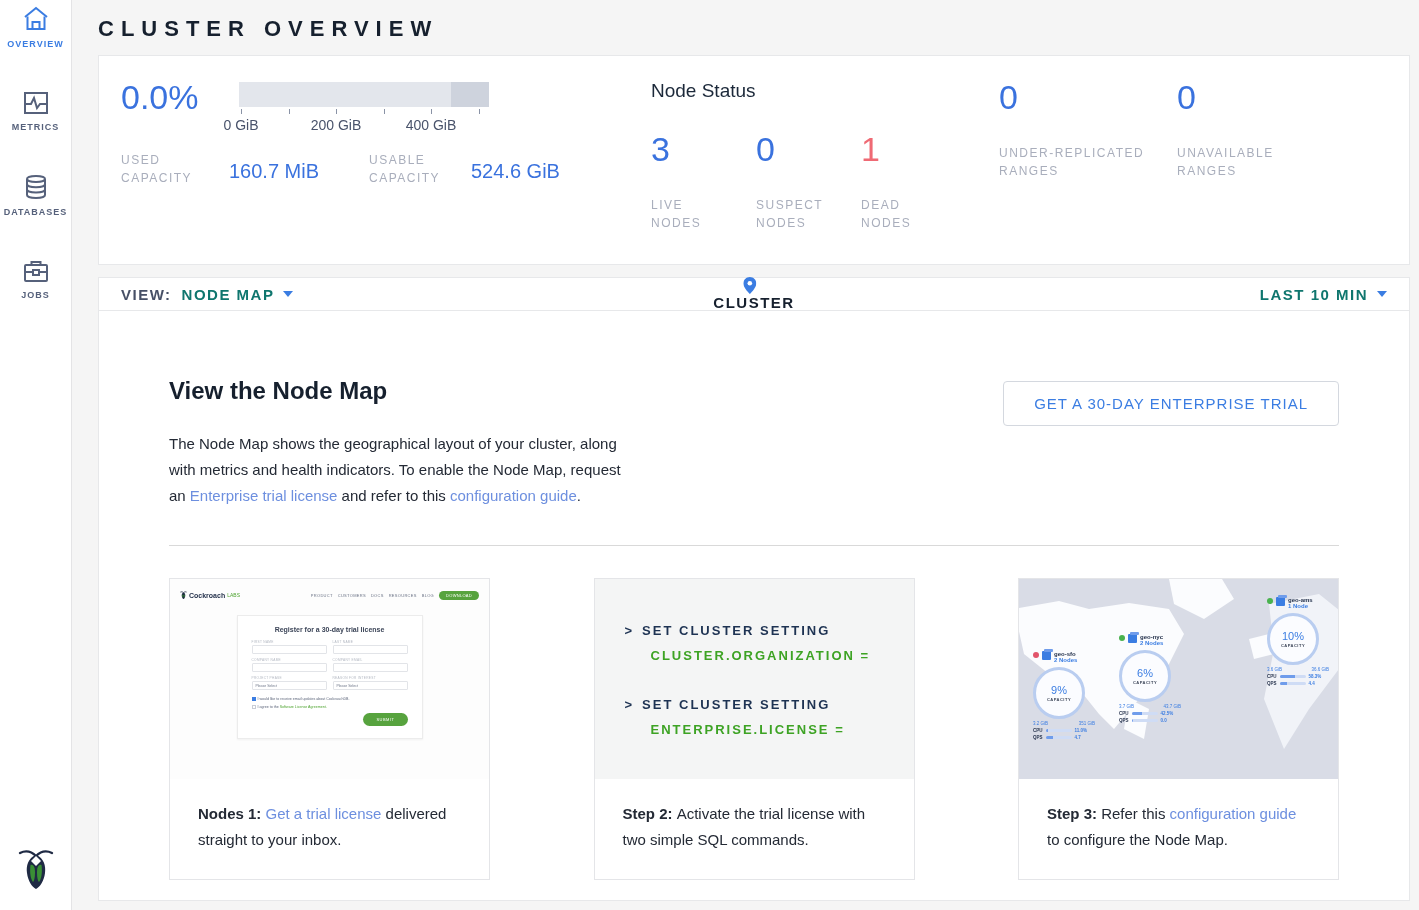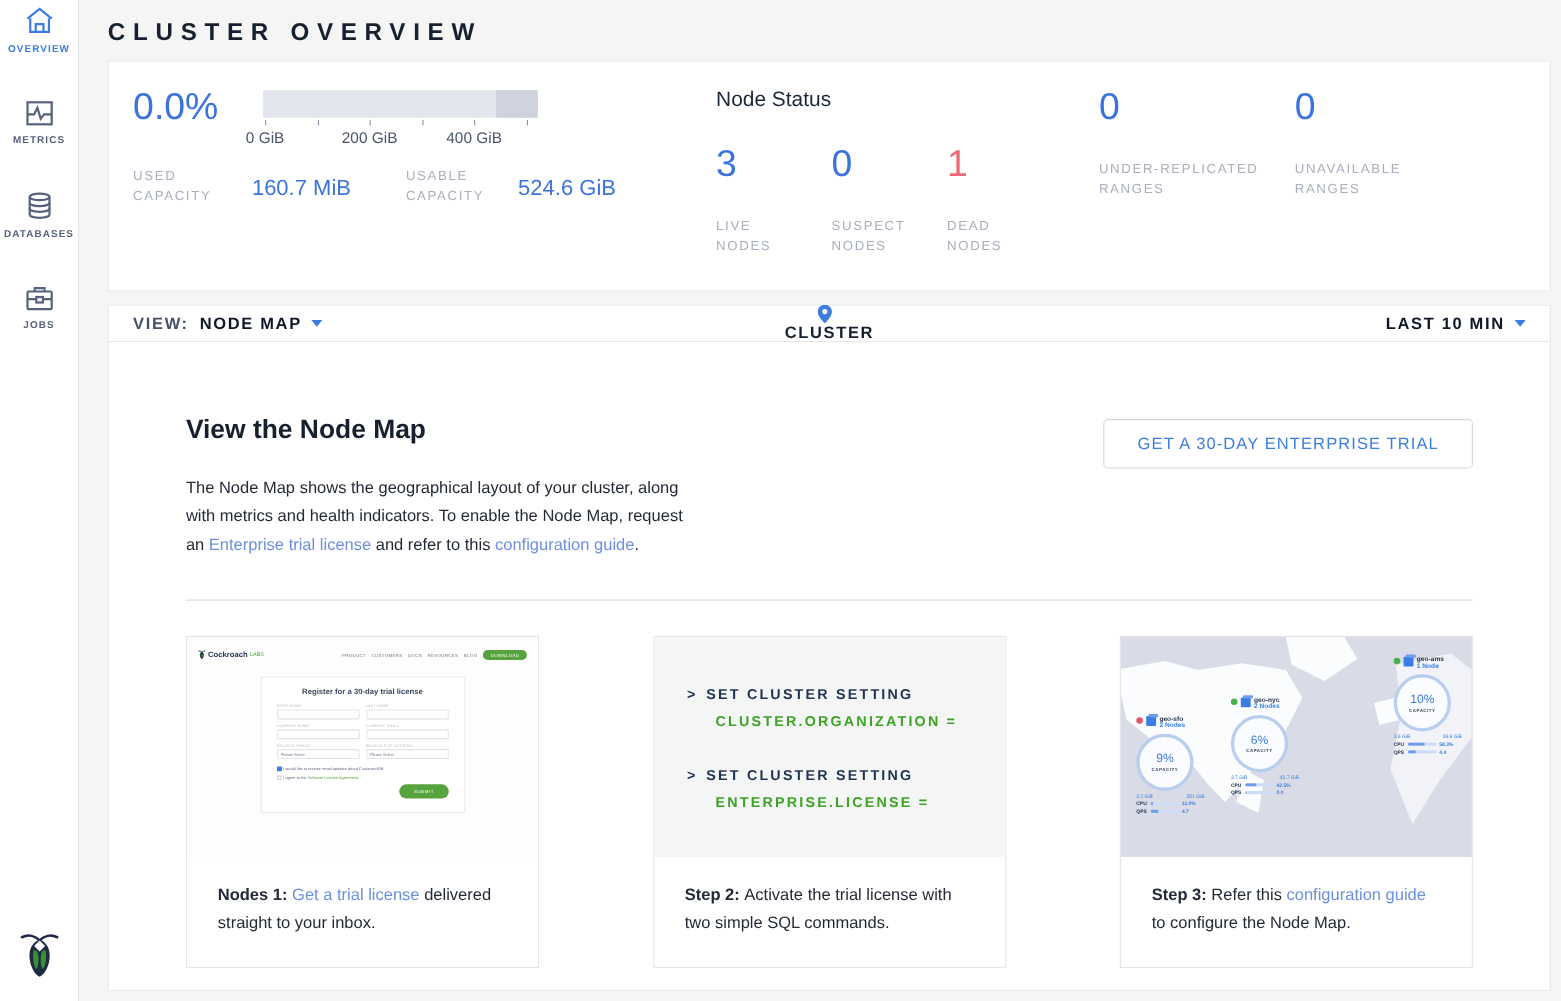--- a/index.html
+++ b/index.html
@@ -57,21 +57,21 @@
   .stat-num.red { color:#ef6a74; }
   .stat-label { font-size:12px; letter-spacing:1.5px; color:#a9aebc; line-height:18px; margin-top:30px; }
 
   
   .view-bar {
     margin-top:12px; height:34px; display:flex; align-items:center;
     padding:0 22px; justify-content:space-between; position:relative;
   }
   .vb-left, .vb-right, .vb-center { display:flex; align-items:center; font-size:15px; letter-spacing:1.5px; }
   .vb-label { color:#475066; font-weight:700; margin-right:10px; }
-  .vb-link { color:#0f172a; font-weight:700; cursor:pointer; display:flex; align-items:center; }
+  .vb-link { color:#0f766e; font-weight:700; cursor:pointer; display:flex; align-items:center; }
   .caret { width:0; height:0; border-left:5px solid transparent; border-right:5px solid transparent;
     border-top:6px solid #3b7de2; margin-left:9px; display:inline-block; }
   .vb-center { position:absolute; left:50%; transform:translateX(-50%); color:#16202e; font-weight:700;flex-direction:column; }
   .vb-center svg { margin-right:8px; }
 
   
   .content { border-top:none; min-height:590px; padding:66px 70px 0 70px; }
   .intro-row { display:flex; justify-content:space-between; align-items:flex-start; }
   .nm-heading { font-size:24px; font-weight:600; color:#16202e; margin-bottom:26px; }
   .nm-desc { width:470px; font-size:15px; line-height:26px; color:#242a35; }

